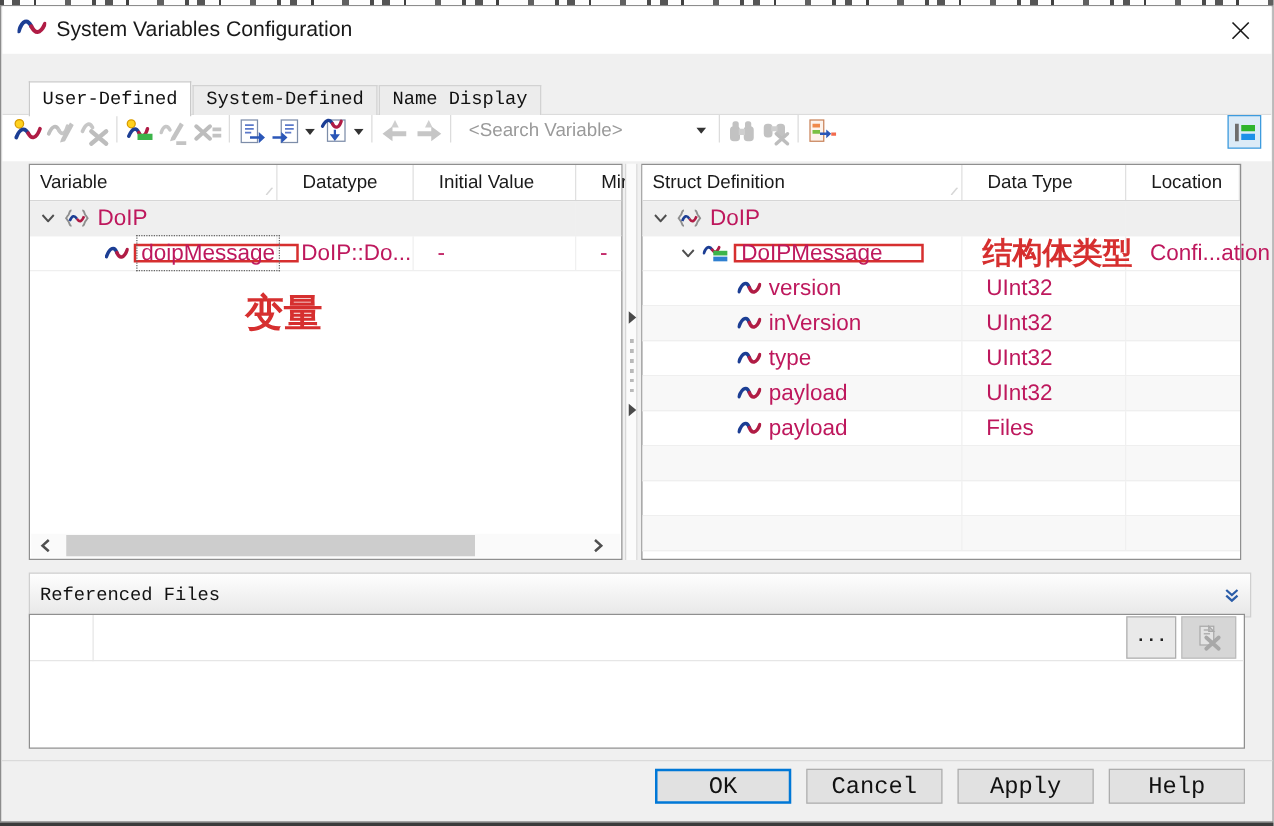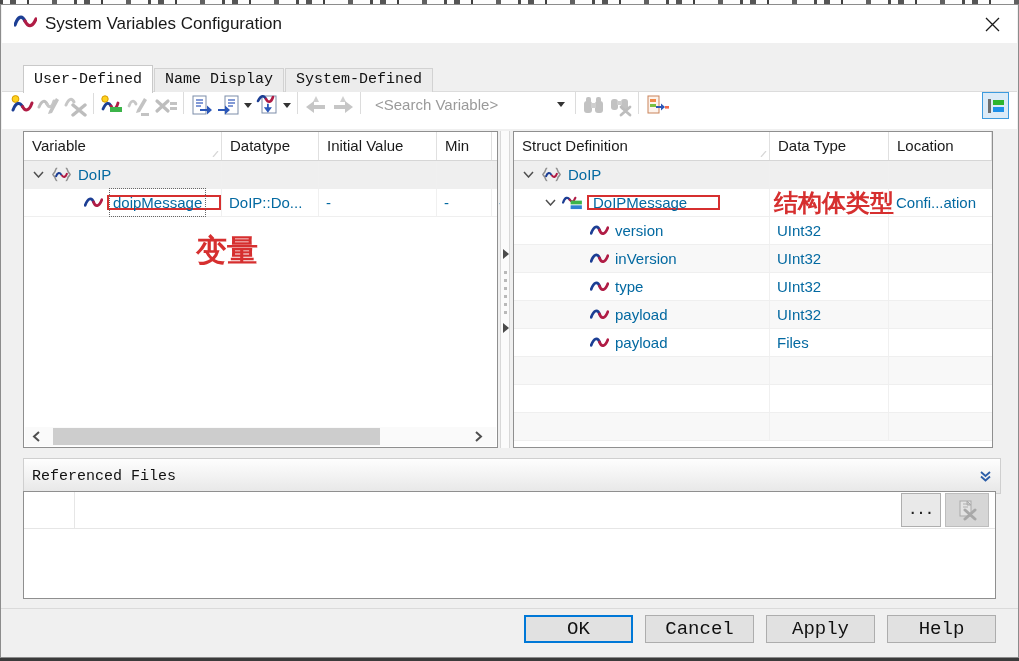--- a/index.html
+++ b/index.html
@@ -41,30 +41,30 @@
   .combo-caret { width:16px; display:flex; justify-content:center; }
   .tb-spring { flex:1; }
   .panel-toggle { width:27px; height:27px; border:1px solid #3d9bde; background:#dcebf7;
                   display:flex; align-items:center; justify-content:center; }
 
   
   .panel { position:absolute; top:126px; height:317px; background:#fff; border:1px solid #8f8f8f; }
   .panel.left  { left:22px;  width:475px; }
   .panel.right { left:512px; width:480px; }
 
-  .thead, .trow { display:grid; position:relative; }
+  .thead, .trow { display:grid; position:relative;gap:12px; }
   .left  .thead, .left  .trow { grid-template-columns:198px 97px 118px 55px 1fr; }
   .right .thead, .right .trow { grid-template-columns:256px 119px 1fr; }
   .thead { height:29px; border-bottom:1px solid #d6d6d6; background:#fff; }
   .th { font-size:15px; color:#1a1a1a; line-height:28px; padding-left:8px;
         border-right:1px solid #e0e0e0; position:relative; white-space:nowrap; overflow:hidden; }
   .th:last-child { border-right:none; }
   .sort-mark { position:absolute; right:8px; top:11px; opacity:.55; }
   .trow { height:28px; border-bottom:1px solid #efefef; }
-  .cell { font-size:15px; color:#0369a1; line-height:27px; padding-left:7px;
+  .cell { font-size:18px; color:#be185d; line-height:27px; padding-left:7px;
           border-right:1px solid #f0f0f0; white-space:nowrap; }
   .cell:last-child { border-right:none; }
   .tree-cell { display:flex; align-items:center; padding-left:0; overflow:visible; }
   .sp { display:inline-block; height:1px; flex:none; }
   .chev { width:12px; display:flex; justify-content:center; flex:none; }
   .tree-icon { flex:none; display:flex; align-items:center; margin:0 3px 0 0; }
   .lbl { padding:0 3px; }
   .focus-dotted { outline:1px dotted #666; }
   .red-wrap { border:2px solid #d62f2f; padding:0 14px 0 1px; margin-left:1px; display:inline-flex; align-items:center; height:15px; }
   .annot { font-weight:bold; color:#d62f2f; white-space:nowrap; }
@@ -128,22 +128,22 @@
       <span class="title-text">System Variables Configuration</span>
       <span class="close-x">
         <svg width="15" height="15" viewBox="0 0 15 15">
             <path d="M1 1 L14 14 M14 1 L1 14" stroke="#1a1a1a" stroke-width="1.3"></path>
           </svg>
       </span>
     </div>
 
     <div class="tabbar">
       <div class="tab active">User-Defined</div>
+      <div class="tab">System-Defined</div>
       <div class="tab">Name Display</div>
-      <div class="tab">System-Defined</div>
     </div>
 
     <div class="toolbar">
       <span class="tbi">
         <svg width="24" height="24" viewBox="0 0 24 24">
             <circle cx="5.5" cy="6" r="3.4" fill="#ffd21e" stroke="#d89b00"></circle>
             <path d="M3 17 C6 9 10 9 12.5 13.5" fill="none" stroke="#1c3e94" stroke-width="3" stroke-linecap="round"></path>
             <path d="M12.5 13.5 C15 18.5 19 18.5 22 10" fill="none" stroke="#b01c45" stroke-width="3" stroke-linecap="round"></path>
           </svg>
       </span>

